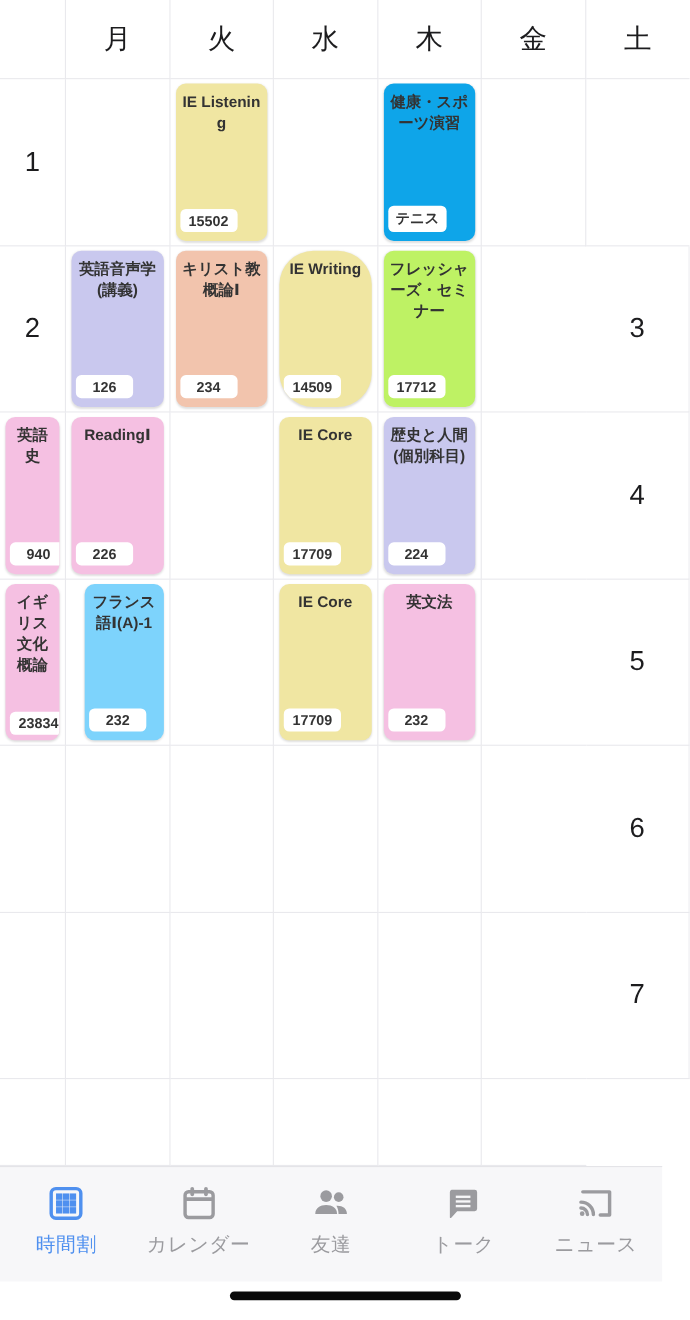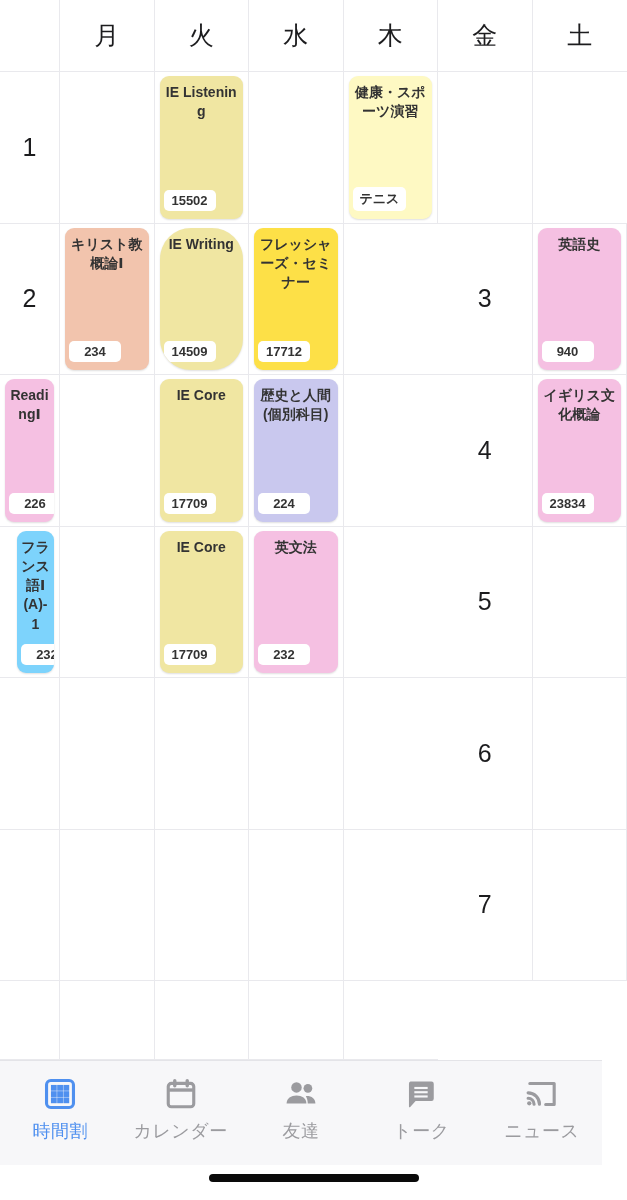--- a/index.html
+++ b/index.html
@@ -122,45 +122,52 @@
       <div class="cell"></div>
       <div class="cell">
         <div class="card" style="background: rgb(240, 230, 162);">
           <div class="card-title">IE Listening</div>
           <div class="card-spacer"></div>
           <div class="card-code">15502</div>
         </div>
       </div>
       <div class="cell"></div>
       <div class="cell">
-        <div class="card" style="background: #fef9c3; gap: 14px;">
+        <div class="card" style="background: #0ea5e9; gap: 14px;">
           <div class="card-title">健康・スポーツ演習</div>
           <div class="card-spacer"></div>
           <div class="card-code">テニス</div>
         </div>
       </div>
       <div class="cell"></div>
       <div class="cell lastcol"></div>
       <div class="periodcell">2</div>
+      <div class="cell">
+        <div class="card" style="background: rgb(201, 200, 238);">
+          <div class="card-title">英語音声学(講義)</div>
+          <div class="card-spacer"></div>
+          <div class="card-code">126</div>
+        </div>
+      </div>
       <div class="cell">
         <div class="card" style="background: rgb(242, 196, 173);">
           <div class="card-title">キリスト教概論Ⅰ</div>
           <div class="card-spacer"></div>
           <div class="card-code">234</div>
         </div>
       </div>
       <div class="cell">
         <div class="card" style="background: rgb(240, 230, 162); border-radius: 31px;">
           <div class="card-title">IE Writing</div>
           <div class="card-spacer"></div>
           <div class="card-code">14509</div>
         </div>
       </div>
       <div class="cell">
-        <div class="card" style="background: #fde047;">
+        <div class="card" style="background: #bef264;">
           <div class="card-title">フレッシャーズ・セミナー</div>
           <div class="card-spacer"></div>
           <div class="card-code">17712</div>
         </div>
       </div>
       <div class="cell lastcol"></div>
       <div class="periodcell">3</div>
       <div class="cell">
         <div class="card" style="background: rgb(245, 192, 226);">
           <div class="card-title">英語史</div>

